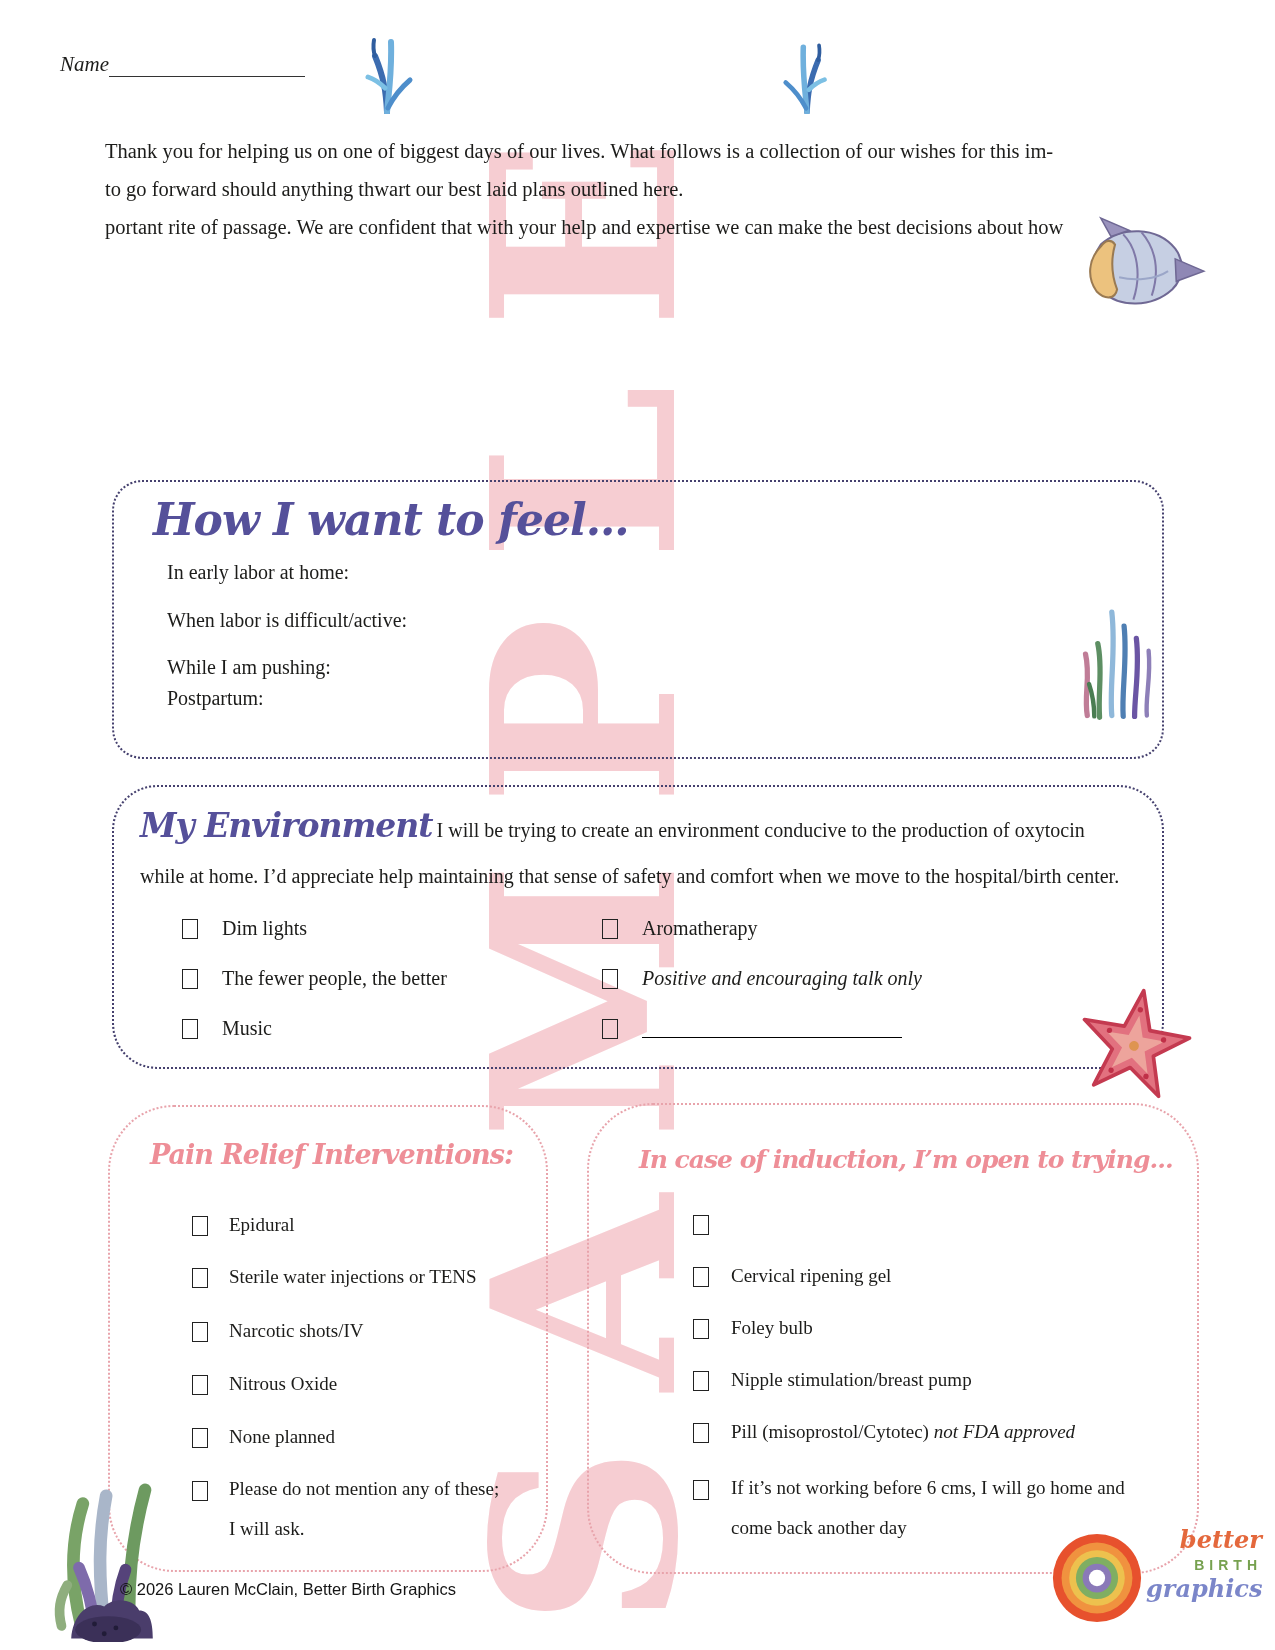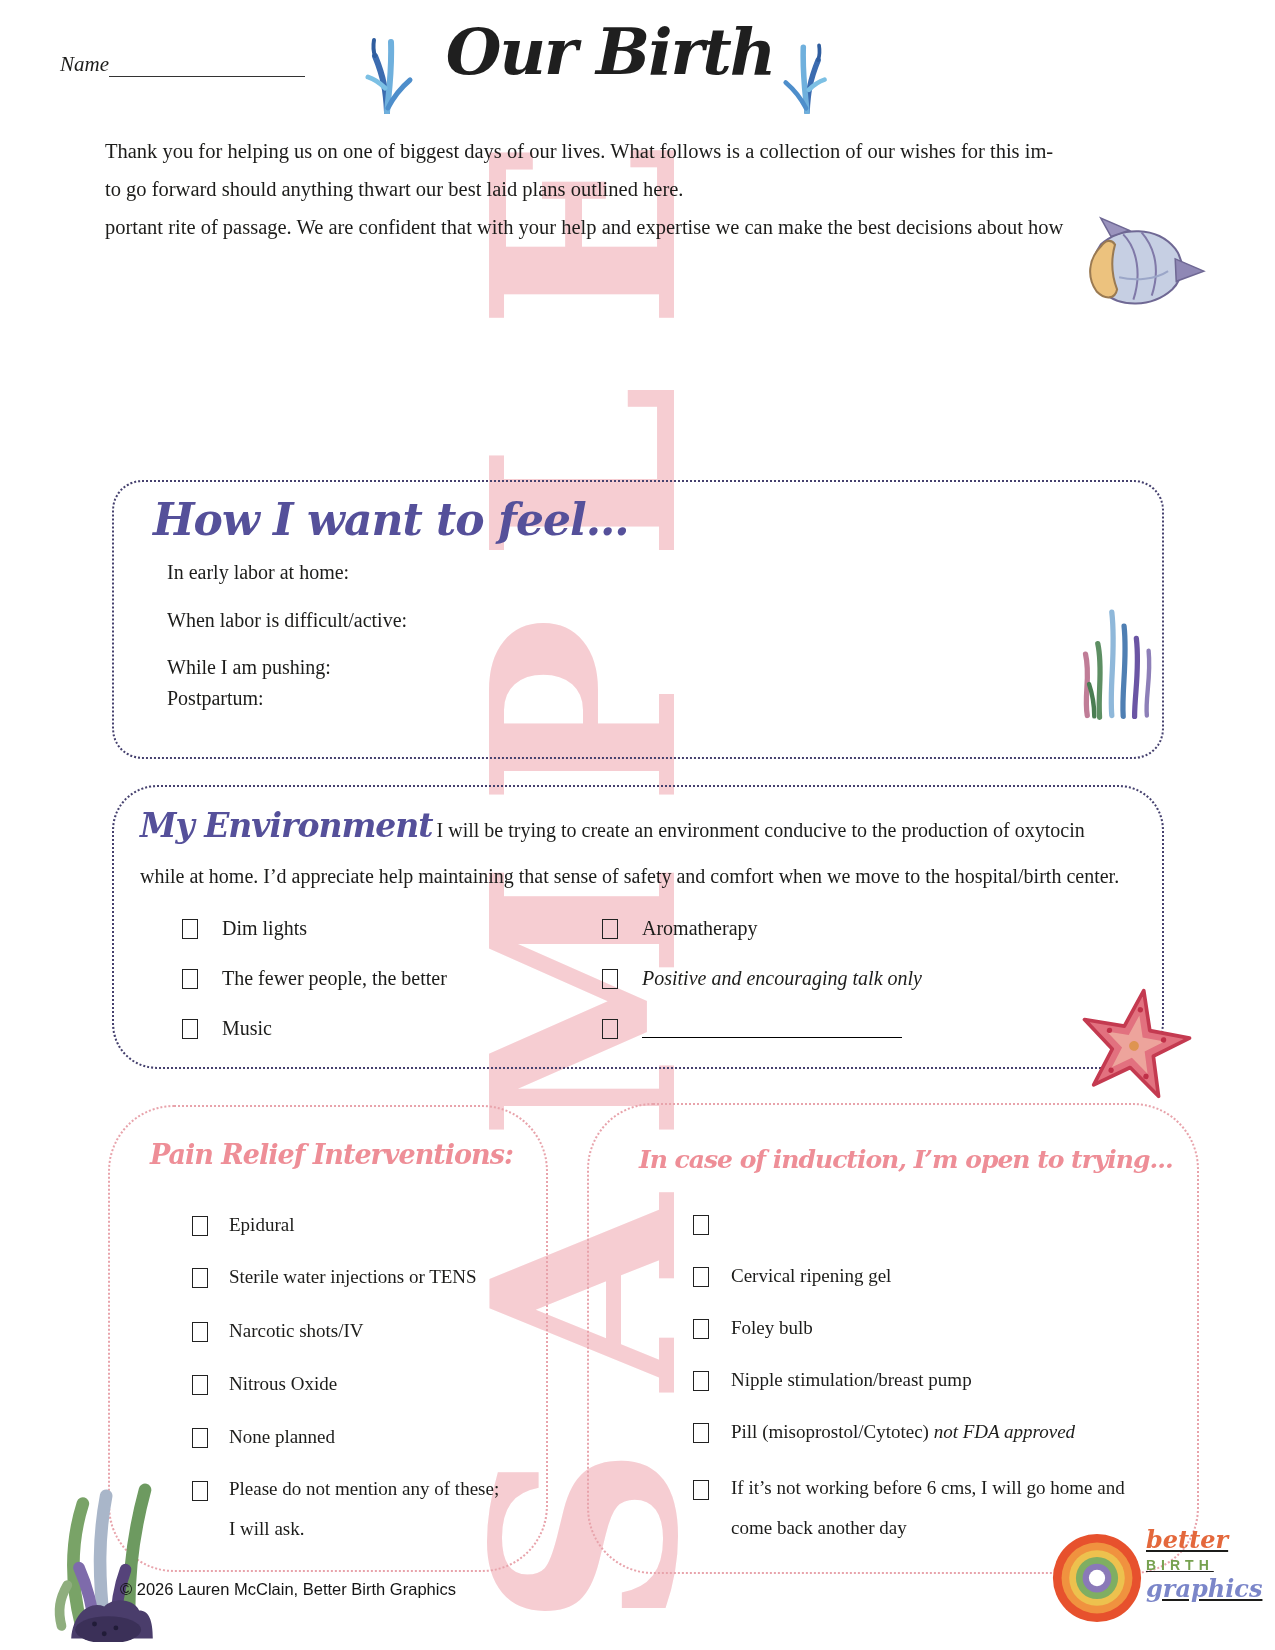--- a/index.html
+++ b/index.html
@@ -27,39 +27,38 @@
   .ml{line-height:40px;}
   .name-row{position:absolute;left:60px;top:52px;font-size:21px;font-style:italic;z-index:1;}
   .name-line{display:inline-block;width:196px;border-bottom:1.6px solid #333;height:20px;vertical-align:bottom;}
   .page-title{position:absolute;left:430px;top:14px;width:360px;text-align:center;
               font-size:64px;letter-spacing:-2px;color:#1f1f1f;z-index:1;}
   .intro{position:absolute;left:105px;top:132px;width:1065px;text-align:left;
          font-size:20.5px;line-height:38px;z-index:1;}
   .copyright{position:absolute;left:120px;top:1580px;font-family:"Liberation Sans",sans-serif;
              font-size:16.5px;color:#141414;z-index:2;}
   .deco{z-index:2;}
-  .logo-text{position:absolute;left:1146px;top:1528px;width:116px;text-align:left;z-index:2;line-height:1;text-decoration:underline;}
+  .logo-text{position:absolute;left:1146px;top:1528px;width:116px;text-align:right;z-index:2;line-height:1;}
   .logo-better{font-family:"DejaVu Serif",serif;font-style:italic;font-weight:700;font-size:24px;color:#e4683c;}
   .logo-birth{font-family:"Liberation Sans",sans-serif;font-weight:700;font-size:14px;
               letter-spacing:5px;color:#76a14f;margin:6px 0 5px 0;}
   .logo-graphics{font-family:"DejaVu Serif",serif;font-style:italic;font-weight:700;font-size:24px;color:#7b86c9;}
   em.fda{font-style:italic;}
 </style>
 </head>
 <body>
 
 <div class="page">
 
   <div class="watermark">SAMPLE</div>
 
   <div class="name-row">
     <span>Name</span><span class="name-line"></span>
   </div>
 
-  <div class="page-title script">Our Birth</div>
 
   <svg class="abs deco" style="left:360px;top:30px;" width="54" height="84" viewBox="0 0 54 84">
     <g fill="none" stroke-linecap="round">
       <path d="M27 82 C26 62 24 48 15 26" stroke="#3c6cb0" stroke-width="6"></path>
       <path d="M27 82 C29 60 32 42 31 12" stroke="#6fb0dd" stroke-width="6"></path>
       <path d="M28 78 C35 64 43 56 50 50" stroke="#4e8ecb" stroke-width="5"></path>
       <path d="M25 58 C19 52 14 49 8 47" stroke="#7cc0e4" stroke-width="5"></path>
       <path d="M15 26 C13 20 13 16 14 10" stroke="#2f5d9e" stroke-width="4"></path>
     </g>
   </svg>

